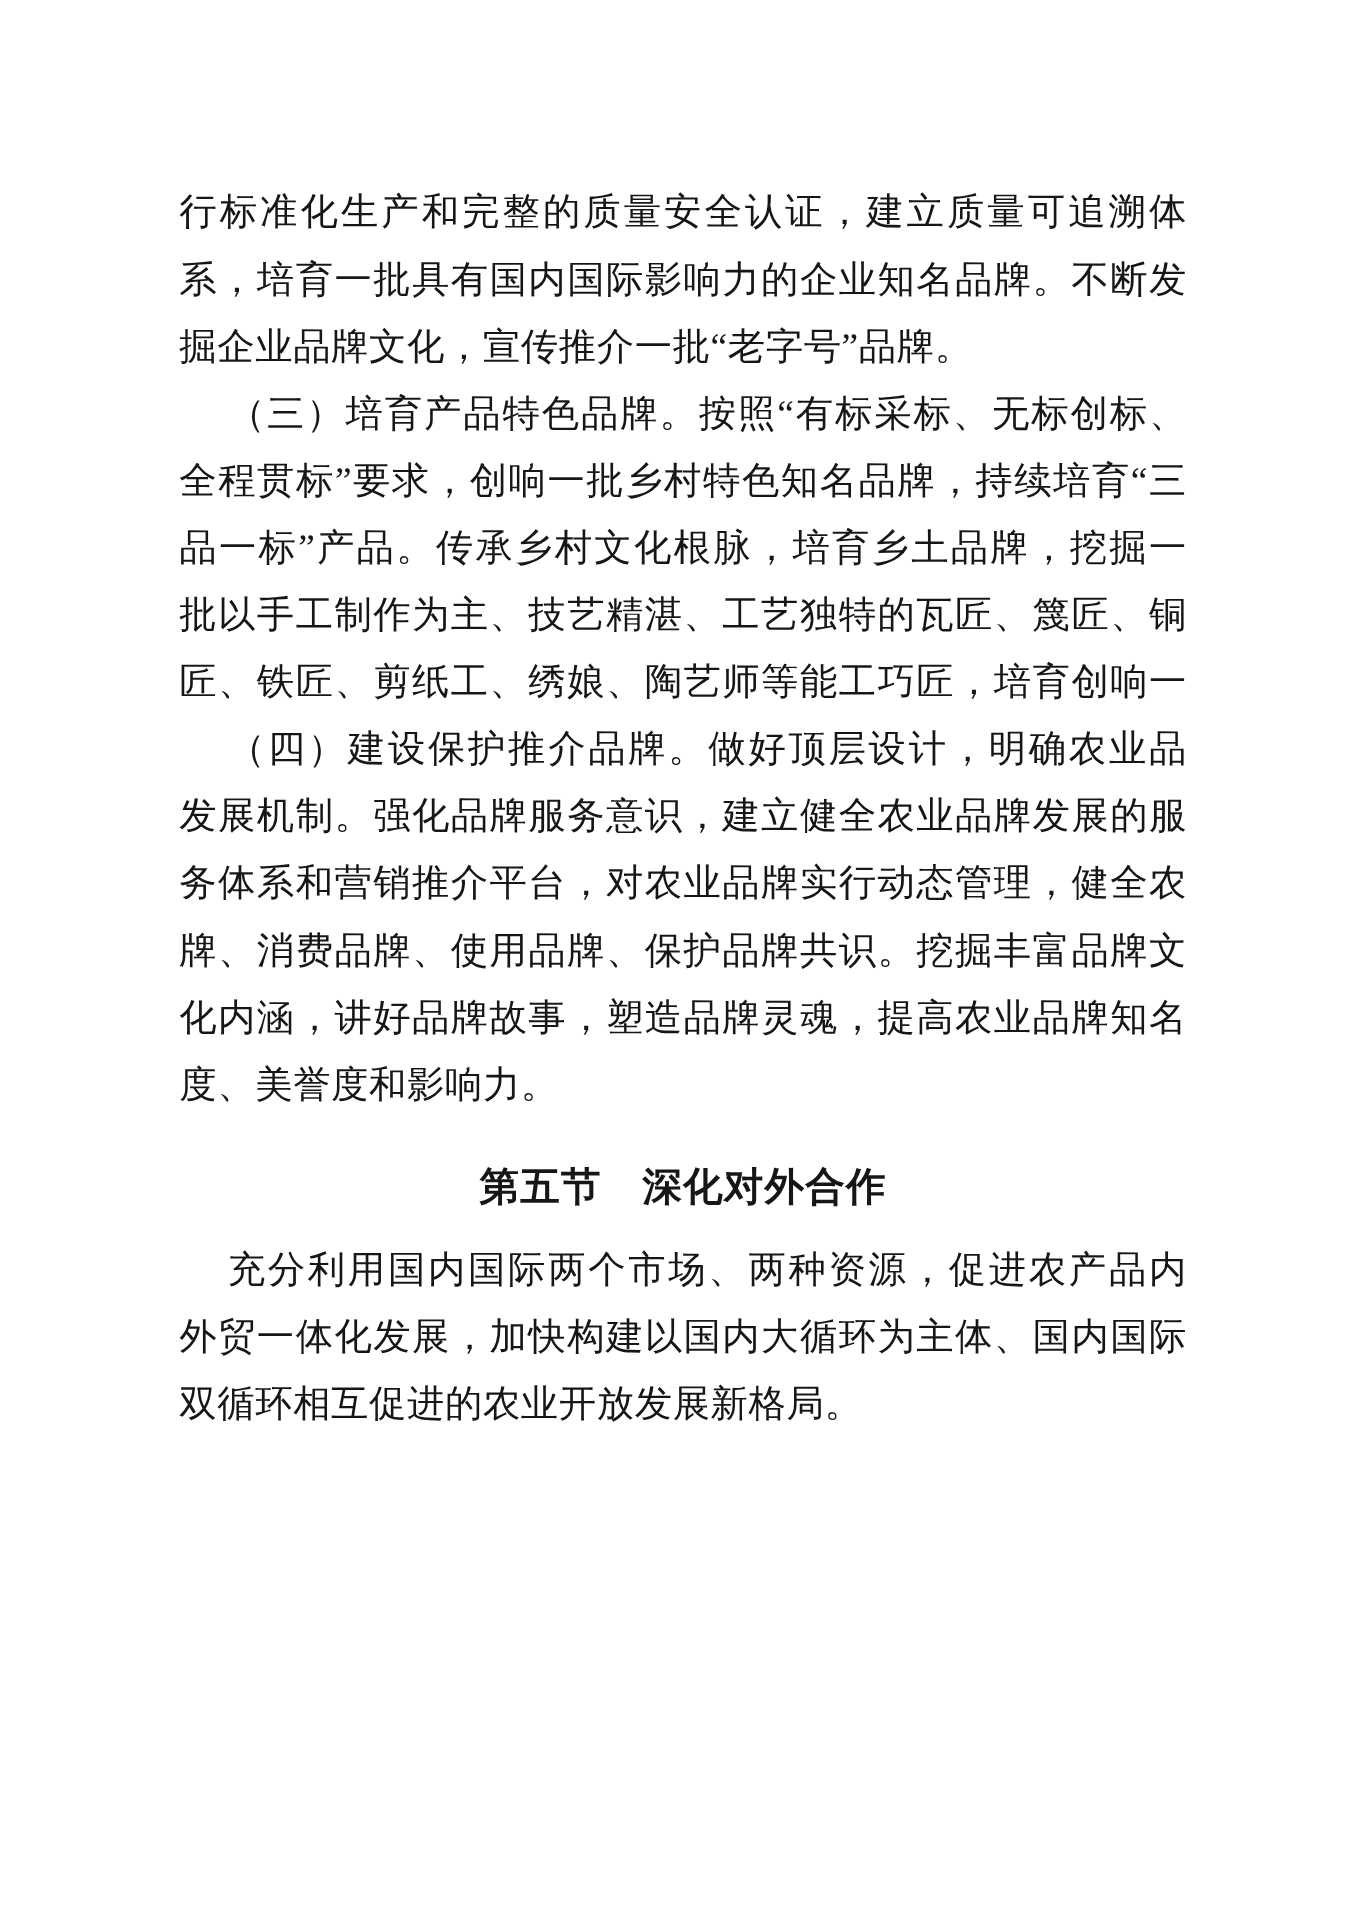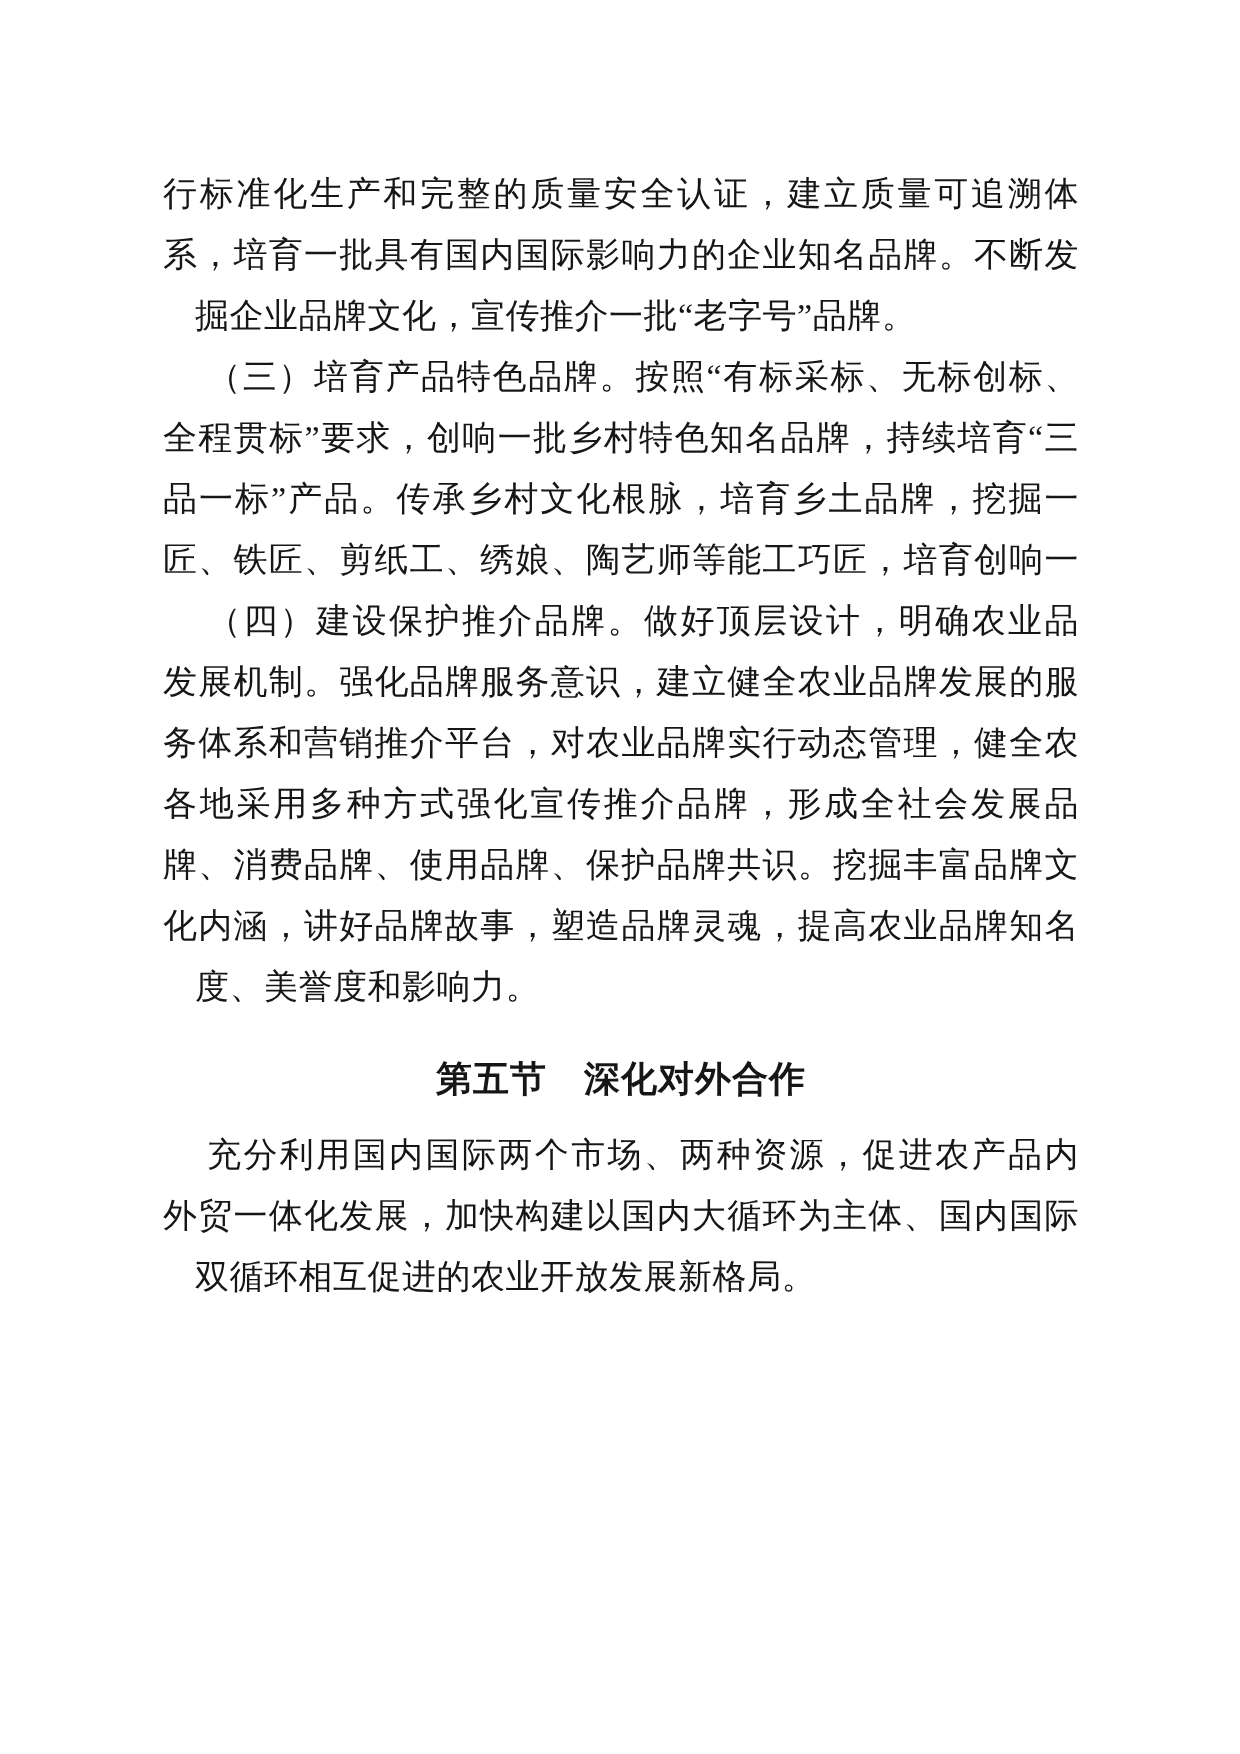--- a/index.html
+++ b/index.html
@@ -27,21 +27,20 @@
     line-height: 61px;
     height: 61px;
     white-space: nowrap;
     text-align: justify;
     text-align-last: justify;
     letter-spacing: 0.5px;
   }
   .line.end {
     text-align: center;
     text-align-last: left;
-    margin-left: 32px;
   }
   .line.indent {
     text-indent: 44px;
   }
   .lead {
     font-weight: 400;
   }
   .heading {
     font-size: 36px;
     line-height: 61px;
@@ -70,26 +69,26 @@
 <div class="page">
   <div class="content">
 
     <div class="line">行标准化生产和完整的质量安全认证，建立质量可追溯体</div>
     <div class="line">系，培育一批具有国内国际影响力的企业知名品牌。不断发</div>
     <div class="line end">掘企业品牌文化，宣传推介一批“老字号”品牌。</div>
 
     <div class="line indent"><span class="lead">（三）培育产品特色品牌。</span><span>按照“有标采标、无标创标、</span></div>
     <div class="line">全程贯标”要求，创响一批乡村特色知名品牌，持续培育“三</div>
     <div class="line">品一标”产品。传承乡村文化根脉，培育乡土品牌，挖掘一</div>
+    <div class="line">批以手工制作为主、技艺精湛、工艺独特的瓦匠、篾匠、铜</div>
     <div class="line">匠、铁匠、剪纸工、绣娘、陶艺师等能工巧匠，培育创响一</div>
 
     <div class="line indent"><span class="lead">（四）建设保护推介品牌。</span><span>做好顶层设计，明确农业品</span></div>
     <div class="line">发展机制。强化品牌服务意识，建立健全农业品牌发展的服</div>
     <div class="line">务体系和营销推介平台，对农业品牌实行动态管理，健全农</div>
-    <div class="line">各地采用多种方式强化宣传推介品牌，形成全社会发展品</div>
     <div class="line">牌、消费品牌、使用品牌、保护品牌共识。挖掘丰富品牌文</div>
     <div class="line">化内涵，讲好品牌故事，塑造品牌灵魂，提高农业品牌知名</div>
     <div class="line end">度、美誉度和影响力。</div>
 
     <div class="heading">第五节　深化对外合作</div>
 
     <div class="line indent">充分利用国内国际两个市场、两种资源，促进农产品内</div>
     <div class="line">外贸一体化发展，加快构建以国内大循环为主体、国内国际</div>
     <div class="line end">双循环相互促进的农业开放发展新格局。</div>
 

